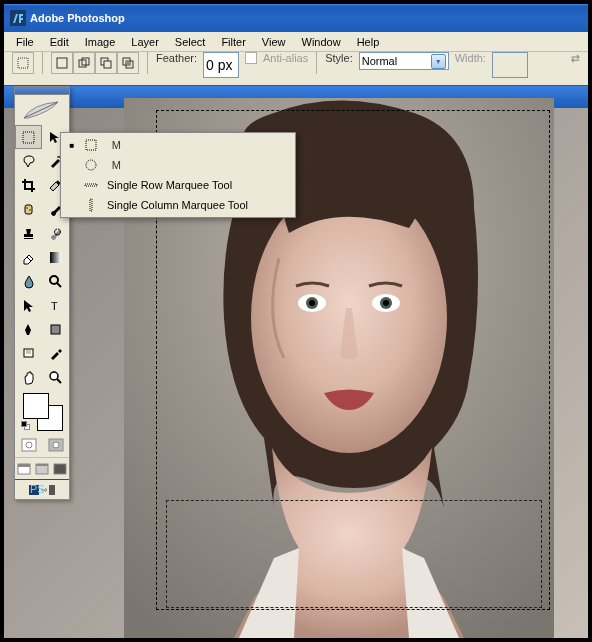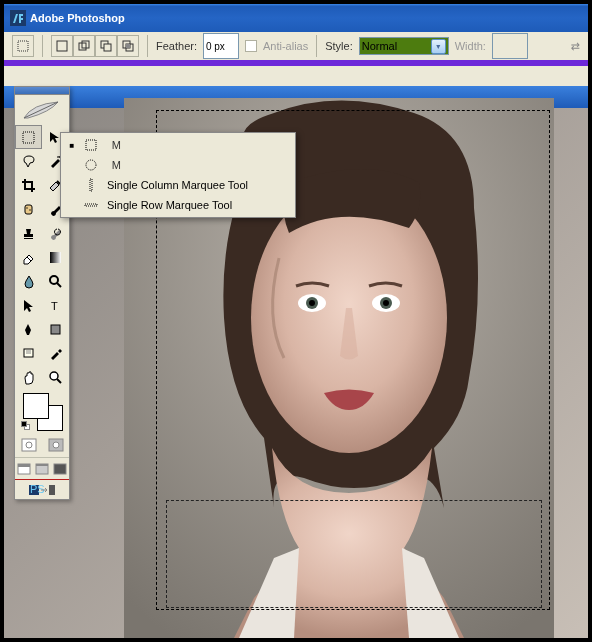--- a/index.html
+++ b/index.html
@@ -2,29 +2,29 @@
 <html><head>
 <meta charset="utf-8">
 <style>
 *{margin:0;padding:0;box-sizing:border-box;font-family:Tahoma,sans-serif;font-size:11px}
 body{background:#000;padding:4px}
 .window{width:584px;height:634px;background:#ece9d8;position:relative;overflow:hidden}
 .titlebar{height:28px;background:linear-gradient(to bottom,#3b87e8 0%,#1e5bb8 8%,#2565c5 50%,#1e5bb8 100%);display:flex;align-items:center;padding:0 6px;color:#fff;font-weight:bold;font-size:13px}
 .titlebar svg{margin-right:4px}
 .menubar{height:20px;display:flex;align-items:center;padding:0 4px;border-bottom:1px solid #c0c0b0}
 .menubar span{padding:2px 8px;cursor:default}
-.optbar{height:34px;display:flex;align-items:center;padding:0 8px;gap:6px;border-bottom:6px solid #6d28d9;background:#ece9d8}
+.optbar{height:34px;display:flex;padding:0 8px;gap:6px;border-bottom:1px solid #6d28d9;background:#ece9d8}
 .optbar .sep{width:1px;height:22px;background:#b0b0a0;margin:0 2px}
 .optbar .icon-btn{width:22px;height:22px;display:flex;align-items:center;justify-content:center;border:1px solid #b0b0a0;background:#ece9d8}
 .optbar .group{display:flex}
 .optbar .group .icon-btn{border-radius:0}
 .optbar label{font-size:11px;color:#333}
 .optbar .grey{color:#999}
-.optbar .fld{width:36px;height:26px;border:1px solid #7a98af;background:#fff;padding:11px 2px;font-size:10px}
-.optbar .sel{width:90px;height:18px;border:1px solid #7a98af;background:#4d7c0f;display:flex;align-items:center;justify-content:space-between;padding:0 2px;font-size:10px}
+.optbar .fld{width:36px;height:26px;border:1px solid #7a98af;background:#fff;padding:11px 2px;font-size:14px}
+.optbar .sel{width:90px;height:18px;border:1px solid #7a98af;background:#ffffff;display:flex;align-items:center;justify-content:space-between;padding:0 2px;font-size:10px}
 .optbar .sel .arrow{width:15px;height:15px;background:linear-gradient(#e3f0fb,#a8cef2);border:1px solid #5a8fc4;border-radius:2px;font-size:8px;color:#4a6a9a;text-align:center;line-height:13px}
 .doctitlebar{height:22px;background:linear-gradient(to bottom,#3a80dd,#1e5bb8);color:#fff;display:flex;align-items:center;padding:0 6px;font-size:11px;position:absolute;top:82px;left:0;right:0}
 .canvas-area{position:absolute;top:104px;left:0;right:0;bottom:0;background:linear-gradient(135deg,#8a8682 0%,#a39c96 40%,#c8bfb6 100%)}
 .portrait{position:absolute;left:120px;top:-10px;width:430px;height:540px}
 .marquee{position:absolute;border:1px dashed #000;background:transparent}
 .m-outer{left:152px;top:2px;width:394px;height:500px}
 .m-inner{left:162px;top:392px;width:376px;height:108px;border:1px dashed #222}
 .toolbox{position:absolute;top:82px;left:10px;width:56px;background:#ece9d8;border:1px solid #888;box-shadow:2px 2px 4px rgba(0,0,0,0.3)}
 .toolbox .grip{height:8px;background:linear-gradient(to bottom,#5a8ad0,#3a6eb8);border-bottom:1px solid #888}
 .toolbox .feather{height:30px;background:#ece9d8;display:flex;align-items:center;justify-content:center}
@@ -57,20 +57,31 @@
 <div class="window">
 
   <div class="titlebar">
     <svg width="16" height="16">
         <rect width="16" height="16" fill="#1a3a6a"></rect>
         <path d="M3 13 L6 4 L8 4 L5 13 Z M9 4 L13 4 L13 6 L11 6 L11 8 L13 8 L13 10 L11 10 L11 13 L9 13 Z" fill="#6bc8f2"></path>
       </svg>
     <span>Adobe Photoshop</span>
   </div>
 
+  <div class="menubar">
+    <span>File</span>
+    <span>Edit</span>
+    <span>Image</span>
+    <span>Layer</span>
+    <span>Select</span>
+    <span>Filter</span>
+    <span>View</span>
+    <span>Window</span>
+    <span>Help</span>
+  </div>
 
   <div class="optbar">
     <div class="icon-btn">
       <svg width="14" height="14">
           <rect x="2" y="2" width="10" height="10" fill="none" stroke="#333" stroke-dasharray="1,1"></rect>
         </svg>
     </div>
     <div class="sep"></div>
     <div class="group">
       <div class="icon-btn">
@@ -358,31 +369,31 @@
           <svg width="14" height="14">
             <ellipse cx="7" cy="7" rx="5" ry="5" fill="none" stroke="#000" stroke-dasharray="1,1"></ellipse>
           </svg>
         </span>
       <span class="key">M</span>
     </div>
     <div class="item">
       <span class="bullet"></span>
       <span class="ico">
           <svg width="14" height="14">
-            <rect x="6" y="1" width="2" height="12" fill="none" stroke="#000" stroke-dasharray="1,1"></rect>
+            <rect x="1" y="6" width="12" height="2" fill="none" stroke="#000" stroke-dasharray="1,1"></rect>
           </svg>
         </span>
-      <span class="name">Single Column Marquee Tool</span>
+      <span class="name">Single Row Marquee Tool</span>
       <span class="key"></span>
     </div>
     <div class="item">
       <span class="bullet"></span>
       <span class="ico">
           <svg width="14" height="14">
-            <rect x="1" y="6" width="12" height="2" fill="none" stroke="#000" stroke-dasharray="1,1"></rect>
+            <rect x="6" y="1" width="2" height="12" fill="none" stroke="#000" stroke-dasharray="1,1"></rect>
           </svg>
         </span>
-      <span class="name">Single Row Marquee Tool</span>
+      <span class="name">Single Column Marquee Tool</span>
       <span class="key"></span>
     </div>
   </div>
 
 </div>
 
 </body></html>

